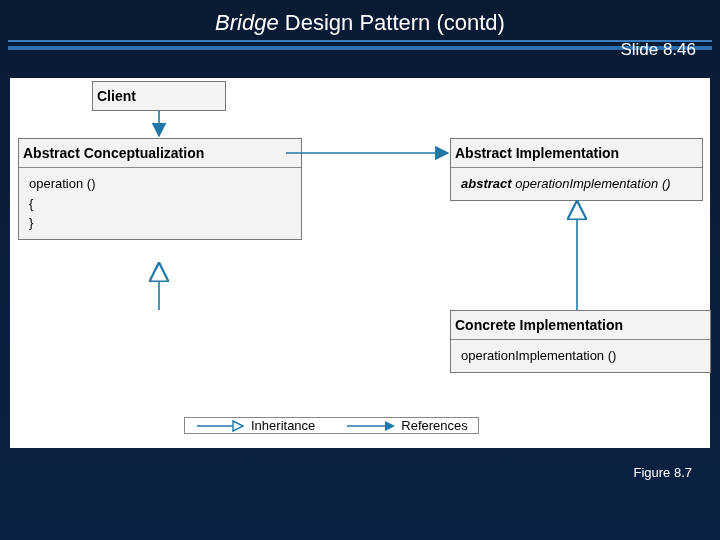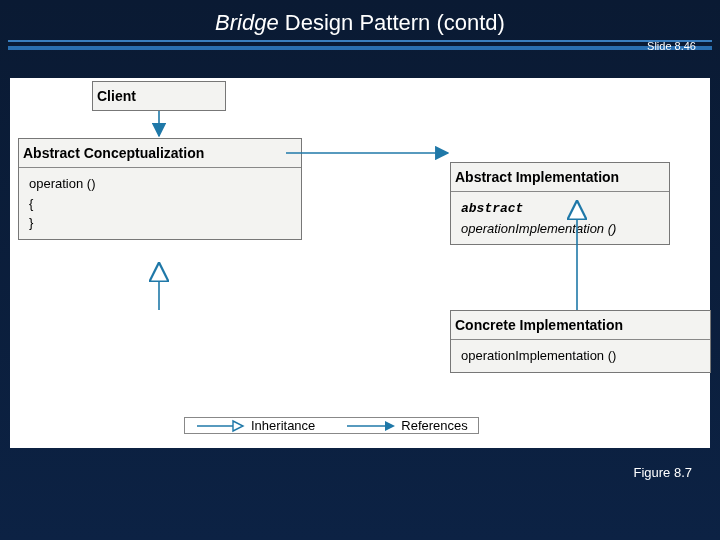--- a/index.html
+++ b/index.html
@@ -2,27 +2,27 @@
 <html><head>
 <meta charset="utf-8">
 <style>
   * { margin: 0; padding: 0; box-sizing: border-box; }
   html, body { width: 720px; height: 540px; overflow: hidden; }
   body { background: linear-gradient(#0a1a33, #0c2244); font-family: Arial, Helvetica, sans-serif; position: relative; }
   .title-bar { text-align: center; color: #fff; font-size: 22px; padding: 10px 0 4px; }
   .title-italic { font-style: italic; }
   .rule1 { height: 2px; background: #3a7fbf; margin: 0 8px; }
   .rule2 { height: 4px; background: #2a6fb0; margin: 4px 8px 0; }
-  .slide-num { position: absolute; top: 40px; right: 24px; color: #fff; font-size: 11px; text-align: right; }
+  .slide-num { position: absolute; top: 40px; right: 24px; color: #fff; font-size: 17px; text-align: right; }
   .diagram { position: absolute; left: 10px; top: 78px; width: 700px; height: 370px; background: #fff; }
   .figure { position: absolute; bottom: 60px; right: 28px; color: #fff; font-size: 13px; }
   .box { position: absolute; background: #f3f3f1; border: 1px solid #777; }
   .box-header { font-weight: bold; text-align: left; padding: 6px 4px; font-size: 14px; }
   .box-body  { border-top: 1px solid #888; padding: 6px 10px; font-size: 13px; line-height: 1.5; }
-  .abs-kw { font-weight: bold; font-style: italic; font-family: Liberation Mono, monospace; }
+  .abs-kw { font-weight: bold; font-style: italic; }
   svg.overlay { position: absolute; inset: 0; width: 100%; height: 100%; pointer-events: none; }
   .legend-box { position: absolute; border: 1px solid #888; background: #fff; padding: 0 10px; font-size: 13px; display: flex; align-items: center; gap: 6px; }
   .leg-arrow { display: inline-flex; align-items: center; }
 </style>
 </head>
 <body>
 
 <div class="title-bar">
   <span class="title-italic">Bridge</span><span> Design Pattern (contd)</span>
 </div>
@@ -38,21 +38,21 @@
 
   <div class="box" style="left:8px; top:60px; width:284px;">
     <div class="box-header">Abstract Conceptualization</div>
     <div class="box-body">
       <div>operation ()</div>
       <div>{</div>
       <div>}</div>
     </div>
   </div>
 
-  <div class="box" style="left:440px; top:60px; width:220px;margin-top:24px;">
+  <div class="box" style="left:440px; top:60px; width:253px;">
     <div class="box-header">Abstract Implementation</div>
     <div class="box-body">
       <span class="abs-kw">abstract</span><span style="font-style:italic"> operationImplementation ()</span>
     </div>
   </div>
 
 
   <div class="box" style="left:440px; top:232px; width:261px;">
     <div class="box-header">Concrete Implementation</div>
     <div class="box-body">operationImplementation ()</div>

